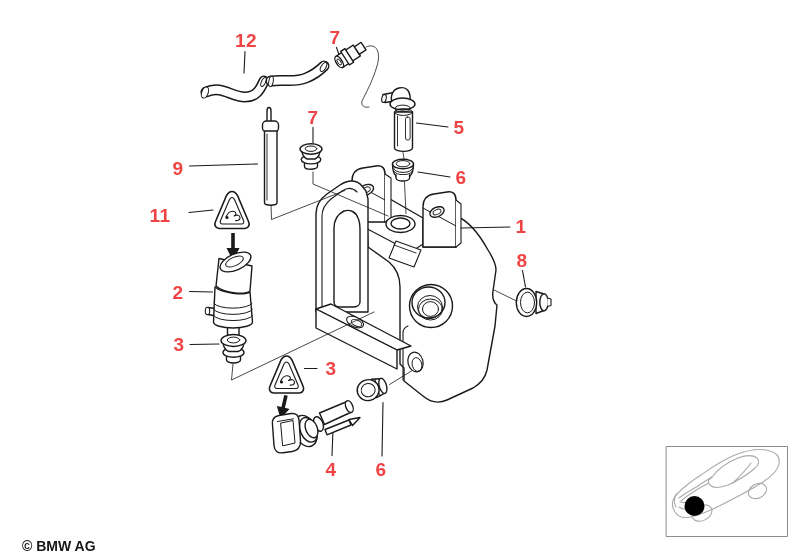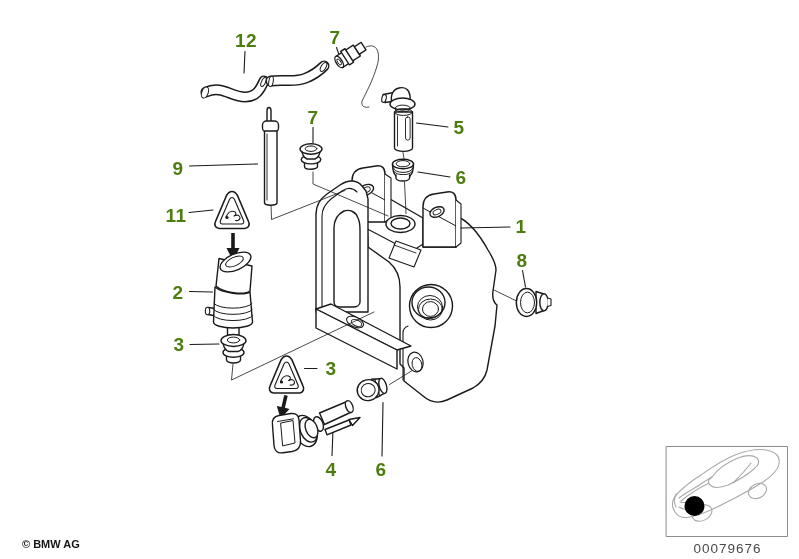--- a/index.html
+++ b/index.html
@@ -9,30 +9,30 @@
     background:#ffffff;
     font-family:"Liberation Sans", sans-serif;
     overflow:hidden;
   }
   .art{position:absolute;left:0;top:0;}
   .callout{
     position:absolute;
     transform:translate(-50%,-50%);
     font-size:19px;
     font-weight:bold;
-    color:#4d7c0f;
+    color:#ef4444;
     letter-spacing:0.5px;
     cursor:default;
     line-height:1;
     user-select:none;
   }
   .copyright{
     position:absolute;
     left:22px;top:538px;
-    font-size:11px;
+    font-size:14px;
     font-weight:600;
     color:#151515;
   }
   .drawing-number{
     position:absolute;
     left:666px;top:541px;
     width:123px;
     text-align:center;
     font-size:13.5px;
     color:#4a4a4a;
@@ -280,23 +280,22 @@
   </svg>
 
   <div class="callout" style="left:246px;top:40px">12</div>
   <div class="callout" style="left:335px;top:37px">7</div>
   <div class="callout" style="left:178px;top:168px">9</div>
   <div class="callout" style="left:313px;top:117px">7</div>
   <div class="callout" style="left:459px;top:127px">5</div>
   <div class="callout" style="left:461px;top:177px">6</div>
   <div class="callout" style="left:521px;top:226px">1</div>
   <div class="callout" style="left:522px;top:260px">8</div>
-  <div class="callout" style="left:176px;top:215px">11</div>
+  <div class="callout" style="left:160px;top:215px">11</div>
   <div class="callout" style="left:178px;top:292px">2</div>
   <div class="callout" style="left:179px;top:344px">3</div>
   <div class="callout" style="left:331px;top:368px">3</div>
   <div class="callout" style="left:331px;top:469px">4</div>
   <div class="callout" style="left:381px;top:469px">6</div>
 
   <div class="copyright">© BMW AG</div>
-  <div class="drawing-number">00079676</div>
 
 </div>
 
 </body></html>

